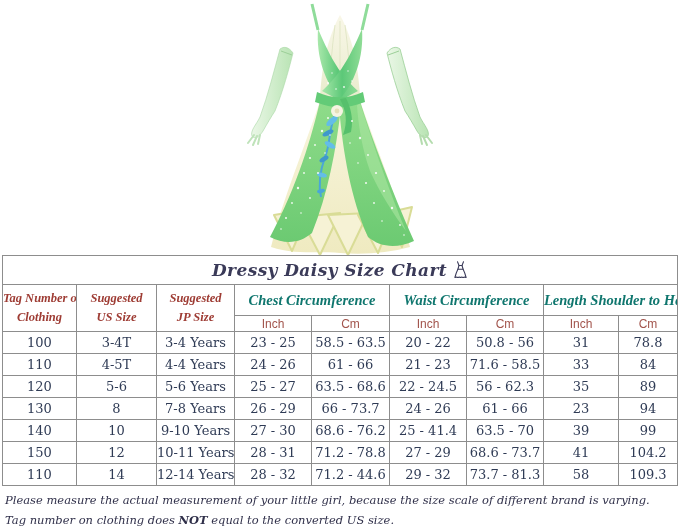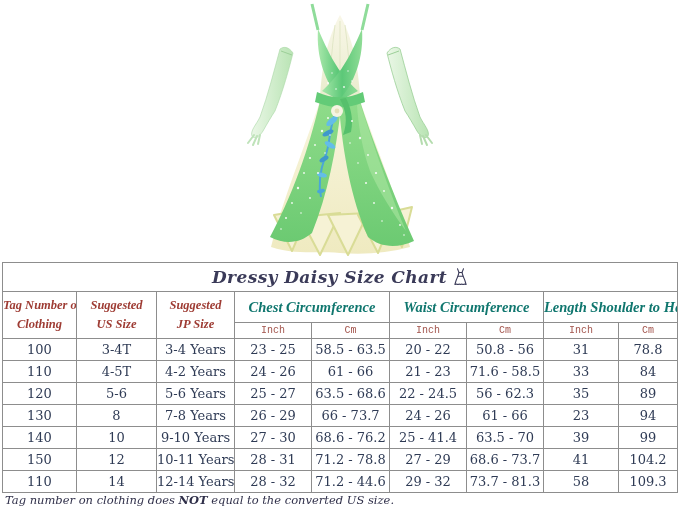--- a/index.html
+++ b/index.html
@@ -5,21 +5,21 @@
   html,body{margin:0;padding:0;}
   body{
     width:679px;height:527px;background:#ffffff;position:relative;
     font-family:"DejaVu Serif", serif;overflow:hidden;
   }
   
   .dress-stage{position:absolute;left:0;top:0;width:679px;height:262px;}
   .dress-svg{position:absolute;left:240px;top:3px;}
   
   .chart{
-    position:absolute;left:2px;top:262px;width:675px;
+    position:absolute;left:2px;top:255px;width:675px;
     border-collapse:collapse;table-layout:fixed;
   }
   .chart td,.chart th{
     border:1px solid #8d8d8d;padding:0;text-align:center;vertical-align:middle;
     overflow:hidden;white-space:nowrap;
   }
   .title-cell{height:28px;}
   .title-inner{display:flex;align-items:center;justify-content:center;gap:6px;}
   .chart-title{
     font-family:"DejaVu Serif", serif;font-style:italic;font-weight:bold;
@@ -27,22 +27,22 @@
   }
   .head-cell{
     height:45px;font-family:"Liberation Serif", serif;font-style:italic;font-weight:bold;
     font-size:12.5px;color:#9e3c34;line-height:1.55;background:#ffffff;
   }
   .group-cell{
     height:30px;font-family:"Liberation Serif", serif;font-style:italic;font-weight:bold;
     font-size:14.5px;color:#0f766e;
   }
   .unit-cell{
-    height:15px;font-family:Liberation Mono, monospace;
-    font-size:10px;color:#a2544c;font-weight:normal;
+    height:15px;font-family:Liberation Sans, sans-serif;
+    font-size:12px;color:#a2544c;font-weight:normal;
   }
   .data-row td{
     height:21px;font-family:"DejaVu Serif", serif;font-size:13px;color:#2f3b55;
   }
   
   .notes{
     position:absolute;left:5px;top:490px;width:669px;
     font-family:"DejaVu Serif", serif;font-style:italic;font-size:11.5px;color:#30304a;
   }
   .note-line{line-height:20px;white-space:nowrap;}
@@ -227,21 +227,21 @@
       <td>23 - 25</td>
       <td>58.5 - 63.5</td>
       <td>20 - 22</td>
       <td>50.8 - 56</td>
       <td>31</td>
       <td>78.8</td>
     </tr>
     <tr class="data-row">
       <td>110</td>
       <td>4-5T</td>
-      <td>4-2 Years</td>
+      <td>4-4 Years</td>
       <td>24 - 26</td>
       <td>61 - 66</td>
       <td>21 - 23</td>
       <td>71.6 - 58.5</td>
       <td>33</td>
       <td>84</td>
     </tr>
     <tr class="data-row">
       <td>120</td>
       <td>5-6</td>
@@ -294,14 +294,15 @@
       <td>71.2 - 44.6</td>
       <td>29 - 32</td>
       <td>73.7 - 81.3</td>
       <td>58</td>
       <td>109.3</td>
     </tr>
   </tbody>
 </table>
 
 <div class="notes">
+  <div class="note-line">Please measure the actual measurement of your little girl, because the size scale of different brand is varying.</div>
   <div class="note-line"><span>Tag number on clothing does </span><span class="note-bold">NOT</span><span> equal to the converted US size.</span></div>
 </div>
 
 </body></html>

